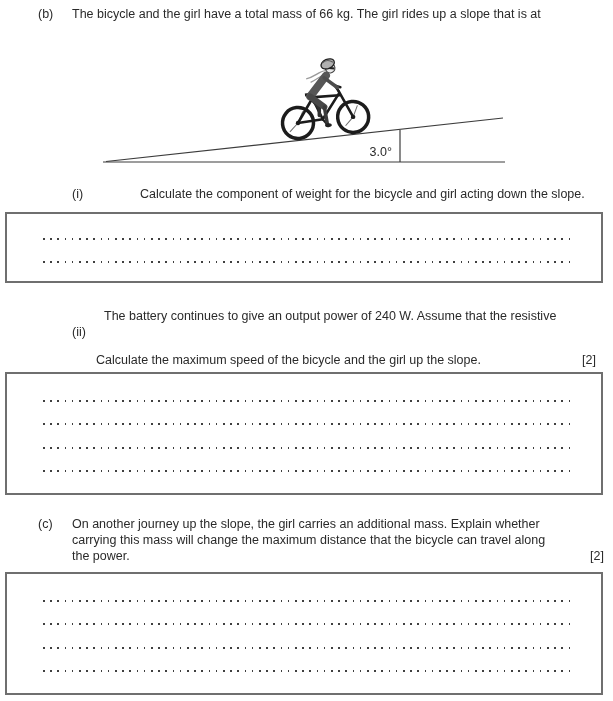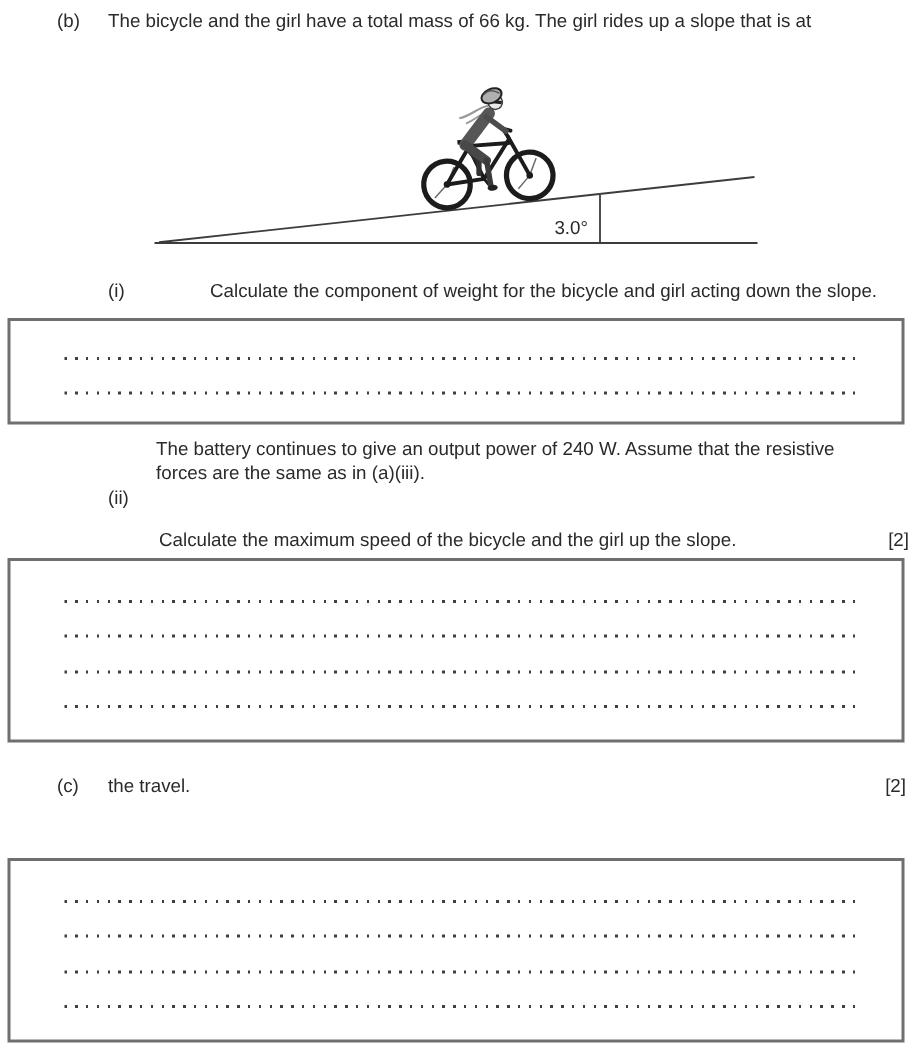--- a/index.html
+++ b/index.html
@@ -93,40 +93,41 @@
     <span class="tline">Calculate the component of weight for the bicycle and girl acting down the slope.</span>
     <span class="marks">[1]</span>
   </div>
 
   <div class="answer-box" style="top:212px;height:71px;">
       <div class="dotted-line" style="top: 24px;"></div>
       <div class="dotted-line" style="top: 47px;"></div>
     </div>
 
   <span class="plabel" style="left:72px;top:324px;">(ii)</span>
-  <div class="ptext" style="left:104px;top:291px;width:500px;">
+  <div class="ptext" style="left:104px;top:308px;width:500px;">
     <div class="tline">The battery continues to give an output power of 240 W. Assume that the resistive</div>
-    <div class="tline">forces are the same as in (a)(iii).</div>
   </div>
-  <div class="ptext flexrow" style="left:106px;top:352px;width:500px;">
+  <div class="ptext flexrow" style="left:96px;top:352px;width:500px;">
     <span class="tline">Calculate the maximum speed of the bicycle and the girl up the slope.</span>
     <span class="marks">[2]</span>
   </div>
 
   <div class="answer-box" style="top:372px;height:123px;">
       <div class="dotted-line" style="top: 26px;"></div>
       <div class="dotted-line" style="top: 49.3px;"></div>
       <div class="dotted-line" style="top: 72.6px;"></div>
       <div class="dotted-line" style="top: 95.9px;"></div>
     </div>
 
   <span class="plabel" style="left:38px;top:516px;">(c)</span>
   <div class="ptext" style="left:72px;top:516px;width:532px;">
+    <div class="tline">On another journey up the slope, the girl carries an additional mass. Explain whether</div>
+    <div class="tline">carrying this mass will change the maximum distance that the bicycle can travel along</div>
     <div class="tline flexrow">
-      <span>the travel.</span>
+      <span>the power.</span>
       <span class="marks">[2]</span>
     </div>
   </div>
 
   <div class="answer-box" style="top:572px;height:123px;">
       <div class="dotted-line" style="top: 26px;"></div>
       <div class="dotted-line" style="top: 49.3px;"></div>
       <div class="dotted-line" style="top: 72.6px;"></div>
       <div class="dotted-line" style="top: 95.9px;"></div>
     </div>

